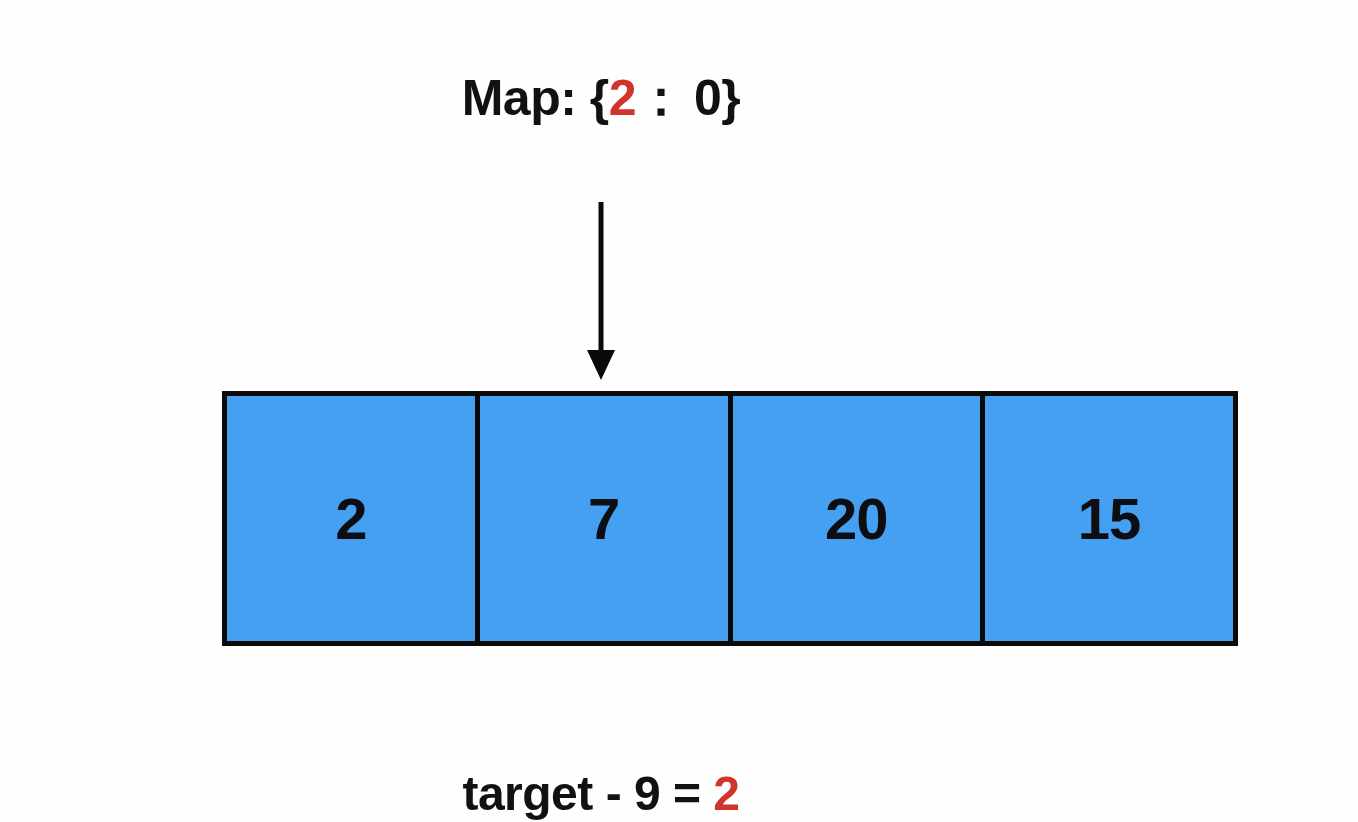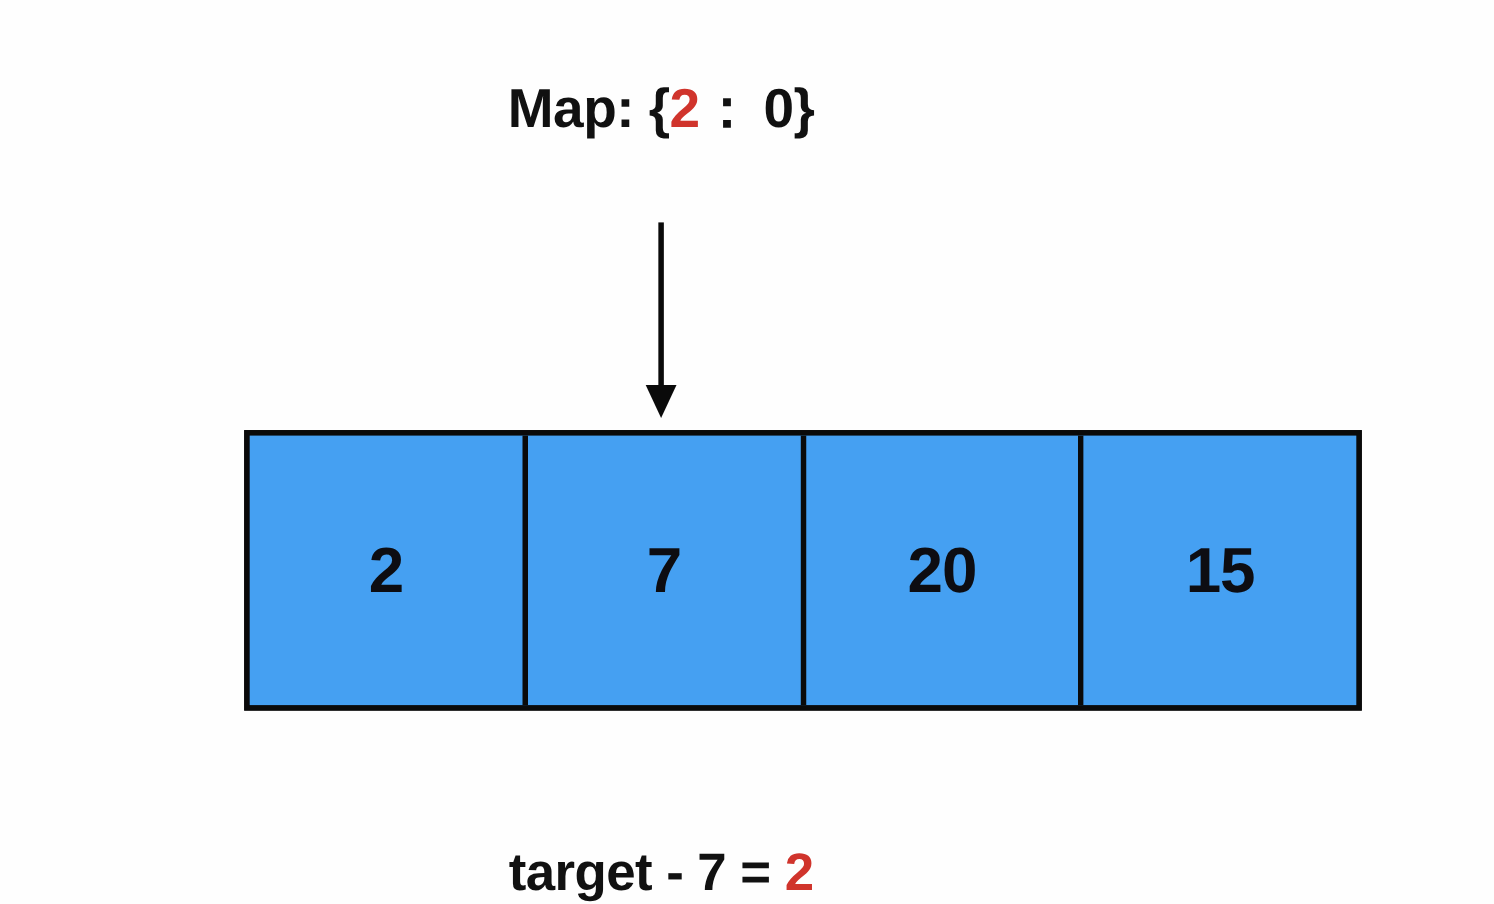--- a/index.html
+++ b/index.html
@@ -135,15 +135,15 @@
       <span class="cell-value">7</span>
     </div>
     <div class="cell">
       <span class="cell-value">20</span>
     </div>
     <div class="cell">
       <span class="cell-value">15</span>
     </div>
   </div>
 
-  <div class="equation"><span>target - 7 = </span><span class="result">2</span></div>
+  <div class="equation"><span>target - 9 = </span><span class="result">2</span></div>
 
 </div>
 
 </body></html>

